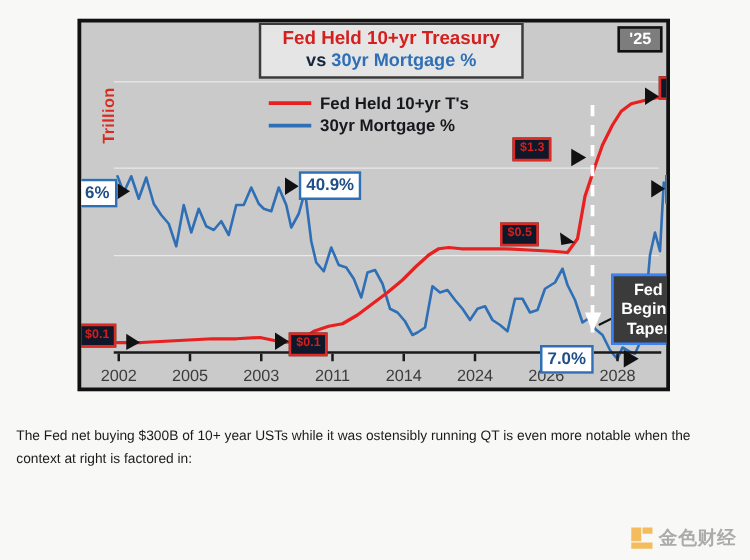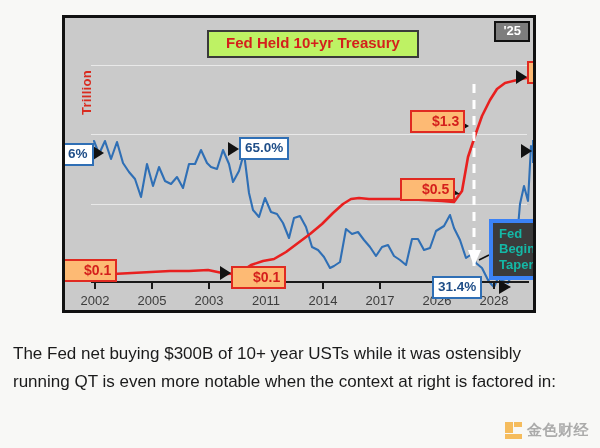--- a/index.html
+++ b/index.html
@@ -65,23 +65,23 @@
     transform: translateX(-50%);
     color: #3c3c3c;
     font-weight: normal;
     font-size: 13px;
     white-space: nowrap;
   }
 
   
   #title-box {
     position: absolute;
-    left: 142px; top: 12px;
+    left: 142px; top: 0;
     width: 212px;
-    background: #bef264;
+    background: #e5e5e5;
     border: 2px solid #3a3a3a;
     padding: 3px 6px 4px 6px;
     box-sizing: border-box;
     text-align: center;
     z-index: 6;
   }
   #title-line1 {
     color: #d41f1c;
     font-weight: bold;
     font-size: 15px;
@@ -126,40 +126,40 @@
   
   .callout {
     position: absolute;
     font-weight: bold;
     white-space: nowrap;
     box-sizing: border-box;
     z-index: 7;
     line-height: 1;
   }
   .callout.red {
-    background: #fdba74;
+    background: #0f172a;
     border: 2px solid #e02a21;
     color: #d41f1c;
-    font-size: 14px;
-    padding: 2px 4px 3px 20px;
+    font-size: 10px;
+    padding: 2px 4px 3px 4px;
   }
   .callout.blue {
     background: #ffffff;
     border: 2px solid #2f6fb5;
     color: #1f4e88;
     font-size: 13.5px;
     padding: 2px 4px 3px 4px;
   }
   .callout.dark {
     background: #3b3b3b;
-    border: 4px solid #3b82f6;
-    color: #14b8a6;
+    border: 2px solid #3b82f6;
+    color: #ffffff;
     font-size: 13px;
     padding: 3px 6px 4px 6px;
-    text-align: left;
+    text-align: center;
     line-height: 1.18;
   }
   #year-badge {
     position: absolute;
     right: 3px; top: 3px;
     background: #7d7d7d;
     border: 2px solid #111;
     color: #ffffff;
     font-weight: bold;
     font-size: 13px;
@@ -175,21 +175,21 @@
   }
 
   
   #body-text {
     position: absolute;
     left: 13px; top: 340px;
     width: 562px;
     color: #1b1b1b;
   }
   #para1 {
-    font-size: 17px;
+    font-size: 11px;
     line-height: 1.65;
     margin: 0 0 14px 0;
   }
   #para2 {
     font-size: 11.4px;
     font-weight: bold;
     line-height: 1.65;
     margin: 0;
   }
 
@@ -282,42 +282,53 @@
       <div class="x-tick" style="left:257px"></div>
       <div class="x-tick" style="left:314px"></div>
       <div class="x-tick" style="left:371px"></div>
       <div class="x-tick" style="left:428px"></div>
 
       <div class="x-tick-label" style="left:30px">2002</div>
       <div class="x-tick-label" style="left:87px">2005</div>
       <div class="x-tick-label" style="left:144px">2003</div>
       <div class="x-tick-label" style="left:201px">2011</div>
       <div class="x-tick-label" style="left:258px">2014</div>
-      <div class="x-tick-label" style="left:315px">2017</div>
+      <div class="x-tick-label" style="left:315px">2024</div>
       <div class="x-tick-label" style="left:372px">2026</div>
       <div class="x-tick-label" style="left:429px">2028</div>
 
       <div id="trillion-label">Trillion</div>
 
       <div id="title-box">
         <div id="title-line1">Fed Held 10+yr Treasury</div>
+        <div id="title-line2"><span id="title-vs">vs </span><span id="title-blue">30yr Mortgage %</span></div>
       </div>
 
       <div id="year-badge">'25</div>
 
+      <div id="legend">
+        <div class="legend-row">
+          <span class="legend-swatch red"></span>
+          <span class="legend-text">Fed Held 10+yr T's</span>
+        </div>
+        <div class="legend-row">
+          <span class="legend-swatch blue"></span>
+          <span class="legend-text">30yr Mortgage %</span>
+        </div>
+      </div>
 
       <div class="callout red" style="left:-3px;  top:241px;">$0.1</div>
       <div class="callout red" style="left:166px; top:248px;">$0.1</div>
       <div class="callout red" style="left:335px; top:160px;">$0.5</div>
       <div class="callout red" style="left:345px; top:92px;">$1.3</div>
       <div class="callout red" style="left:462px; top:43px;">$1.6</div>
 
       <div class="callout blue" style="left:-3px;  top:125px;">6%</div>
-      <div class="callout blue" style="left:174px; top:119px;">65.0%</div>
-      <div class="callout blue" style="left:367px; top:258px;">31.4%</div>
+      <div class="callout blue" style="left:174px; top:119px;">40.9%</div>
+      <div class="callout blue" style="left:367px; top:258px;">7.0%</div>
       <div class="callout blue" style="left:467px; top:122px;">6.8%</div>
 
       <div class="callout dark" style="left:424px; top:201px;">
         <div>Fed</div>
         <div>Begins</div>
         <div>Taper</div>
       </div>
 
     </div>
   </div>

